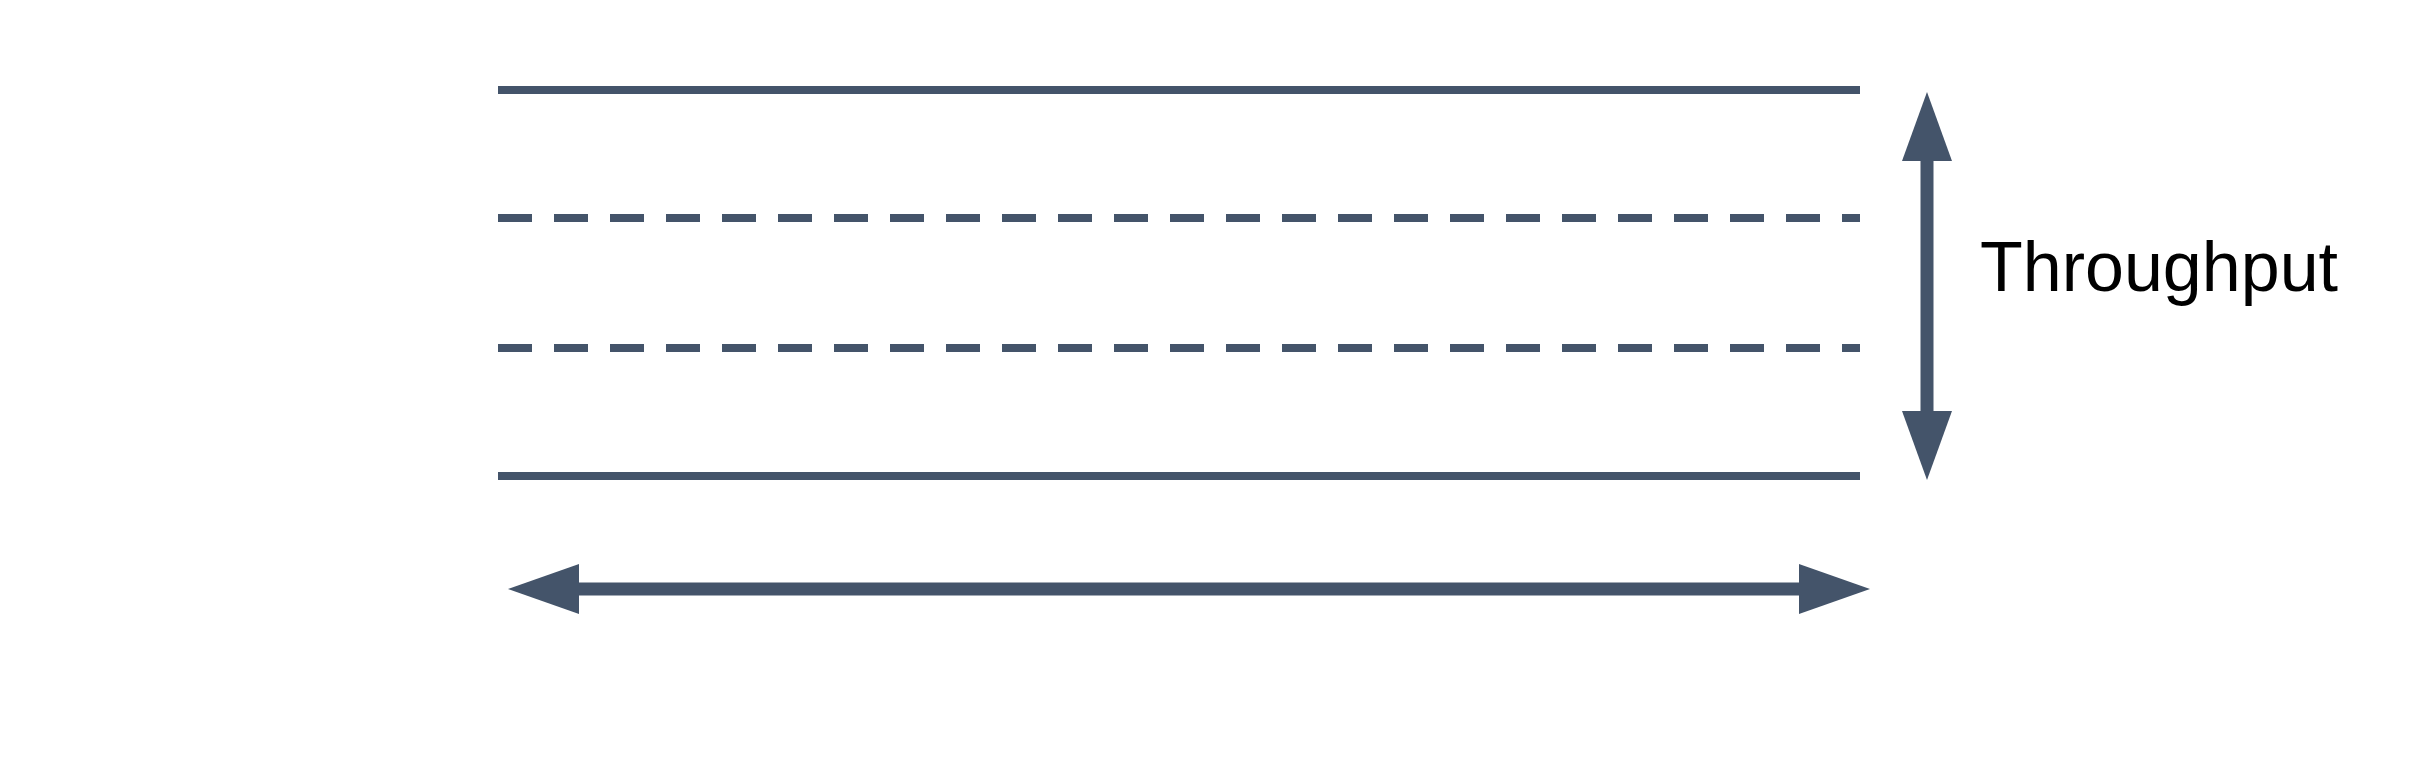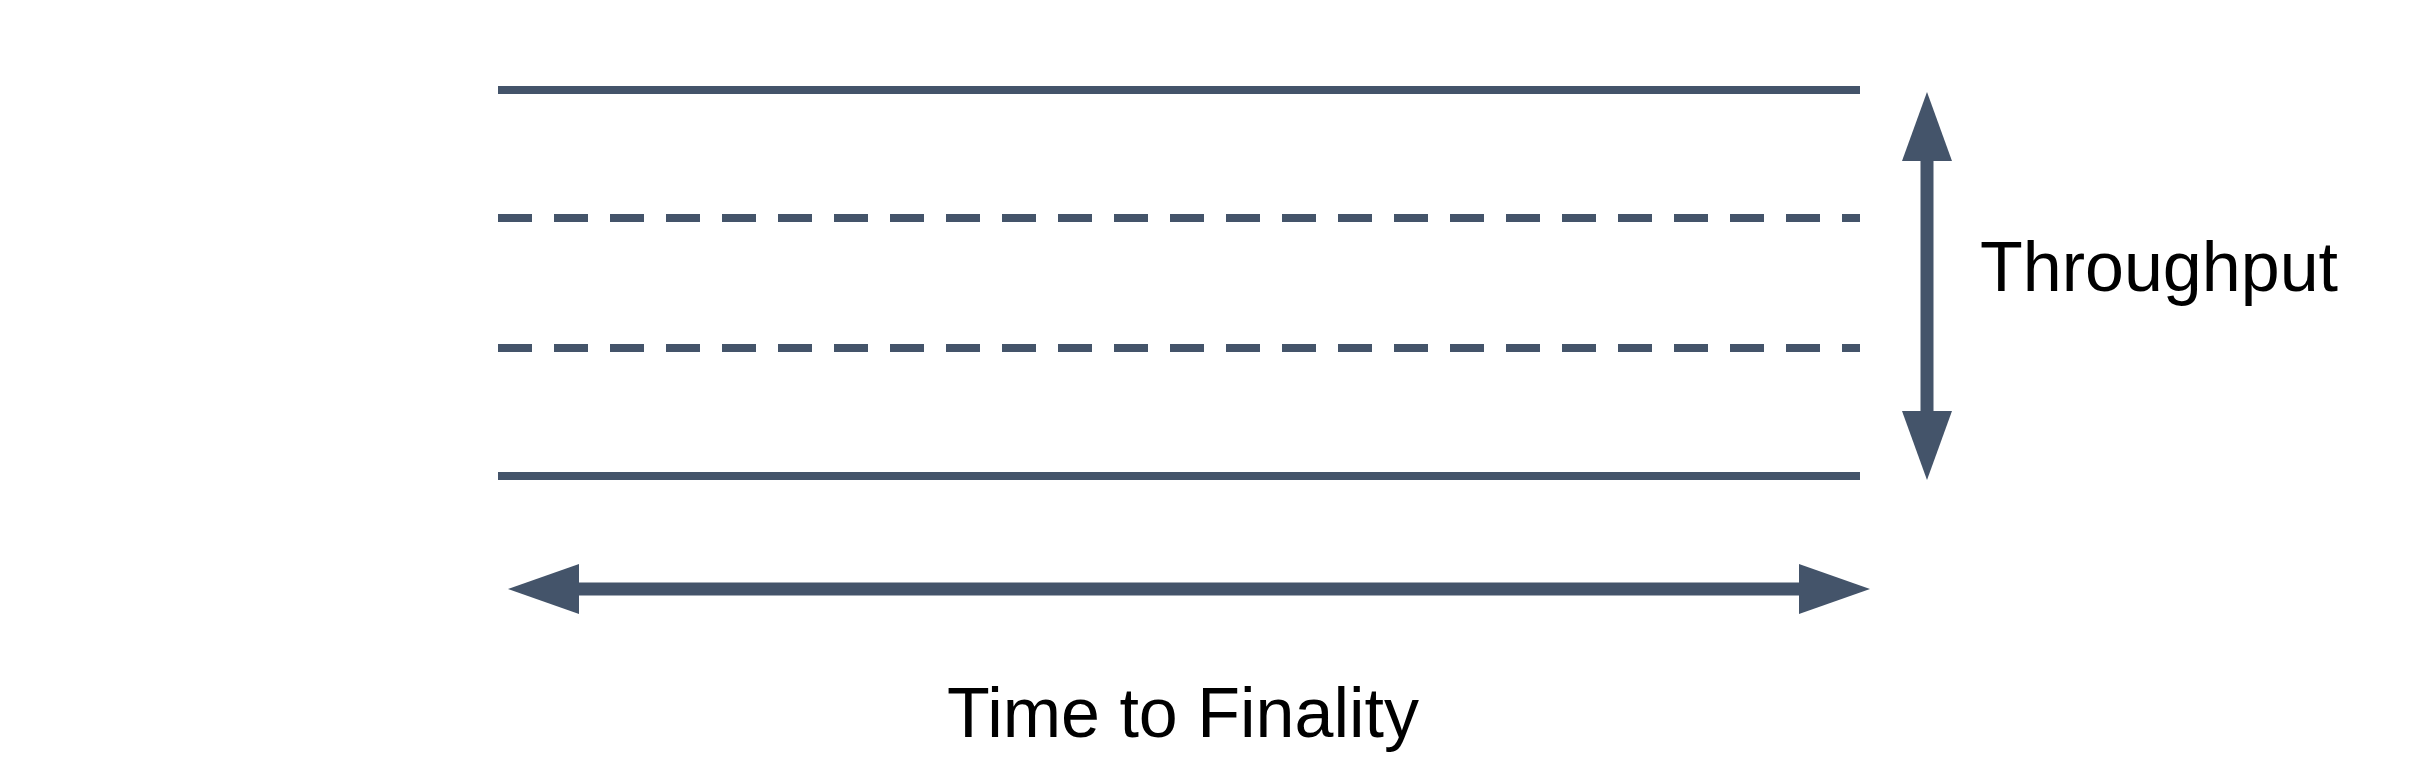--- a/index.html
+++ b/index.html
@@ -77,15 +77,14 @@
 
       <polygon points="508,589 579,564 579,614" fill="#44546A"></polygon>
 
       <polygon points="1870,589 1799,564 1799,614" fill="#44546A"></polygon>
     </g>
 
   </svg>
 
   <div class="label-text" id="label-throughput" style="color: rgb(0, 0, 0);">Throughput</div>
 
-  <div class="label-text" id="label-time-to-finality" style="color: rgb(0, 0, 0);">Time to Finality</div>
 
 </div>
 
 </body></html>

